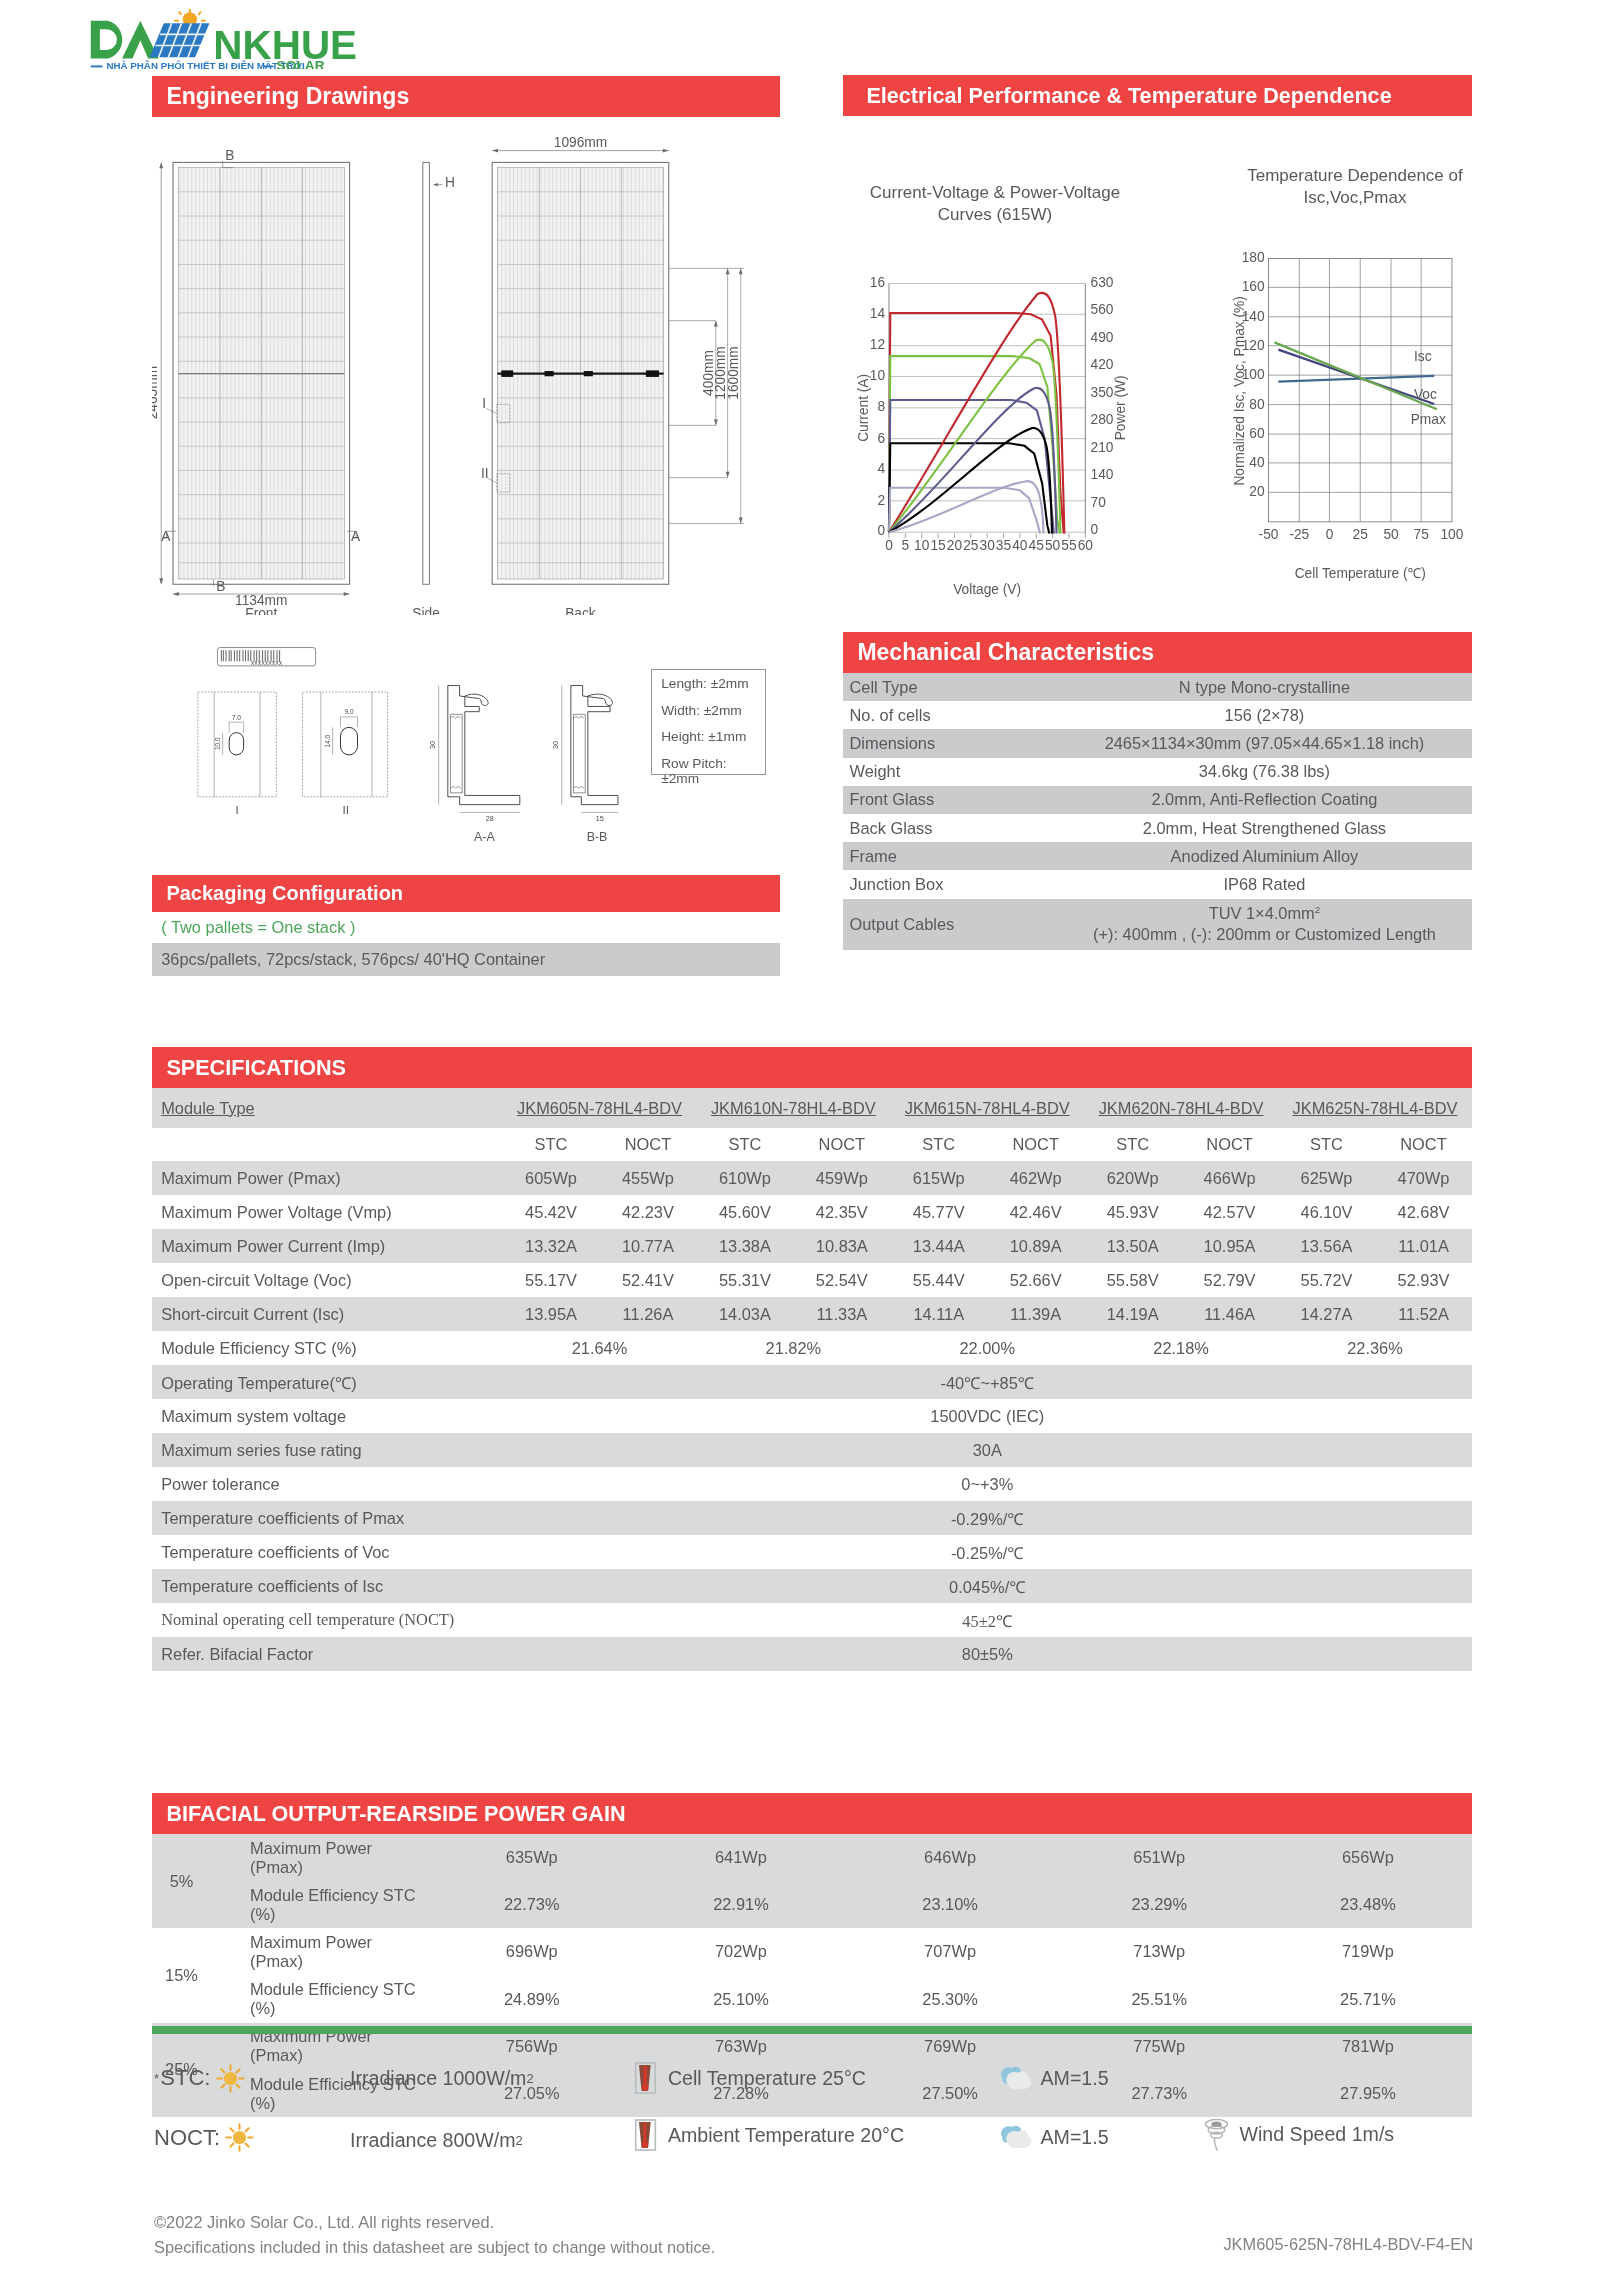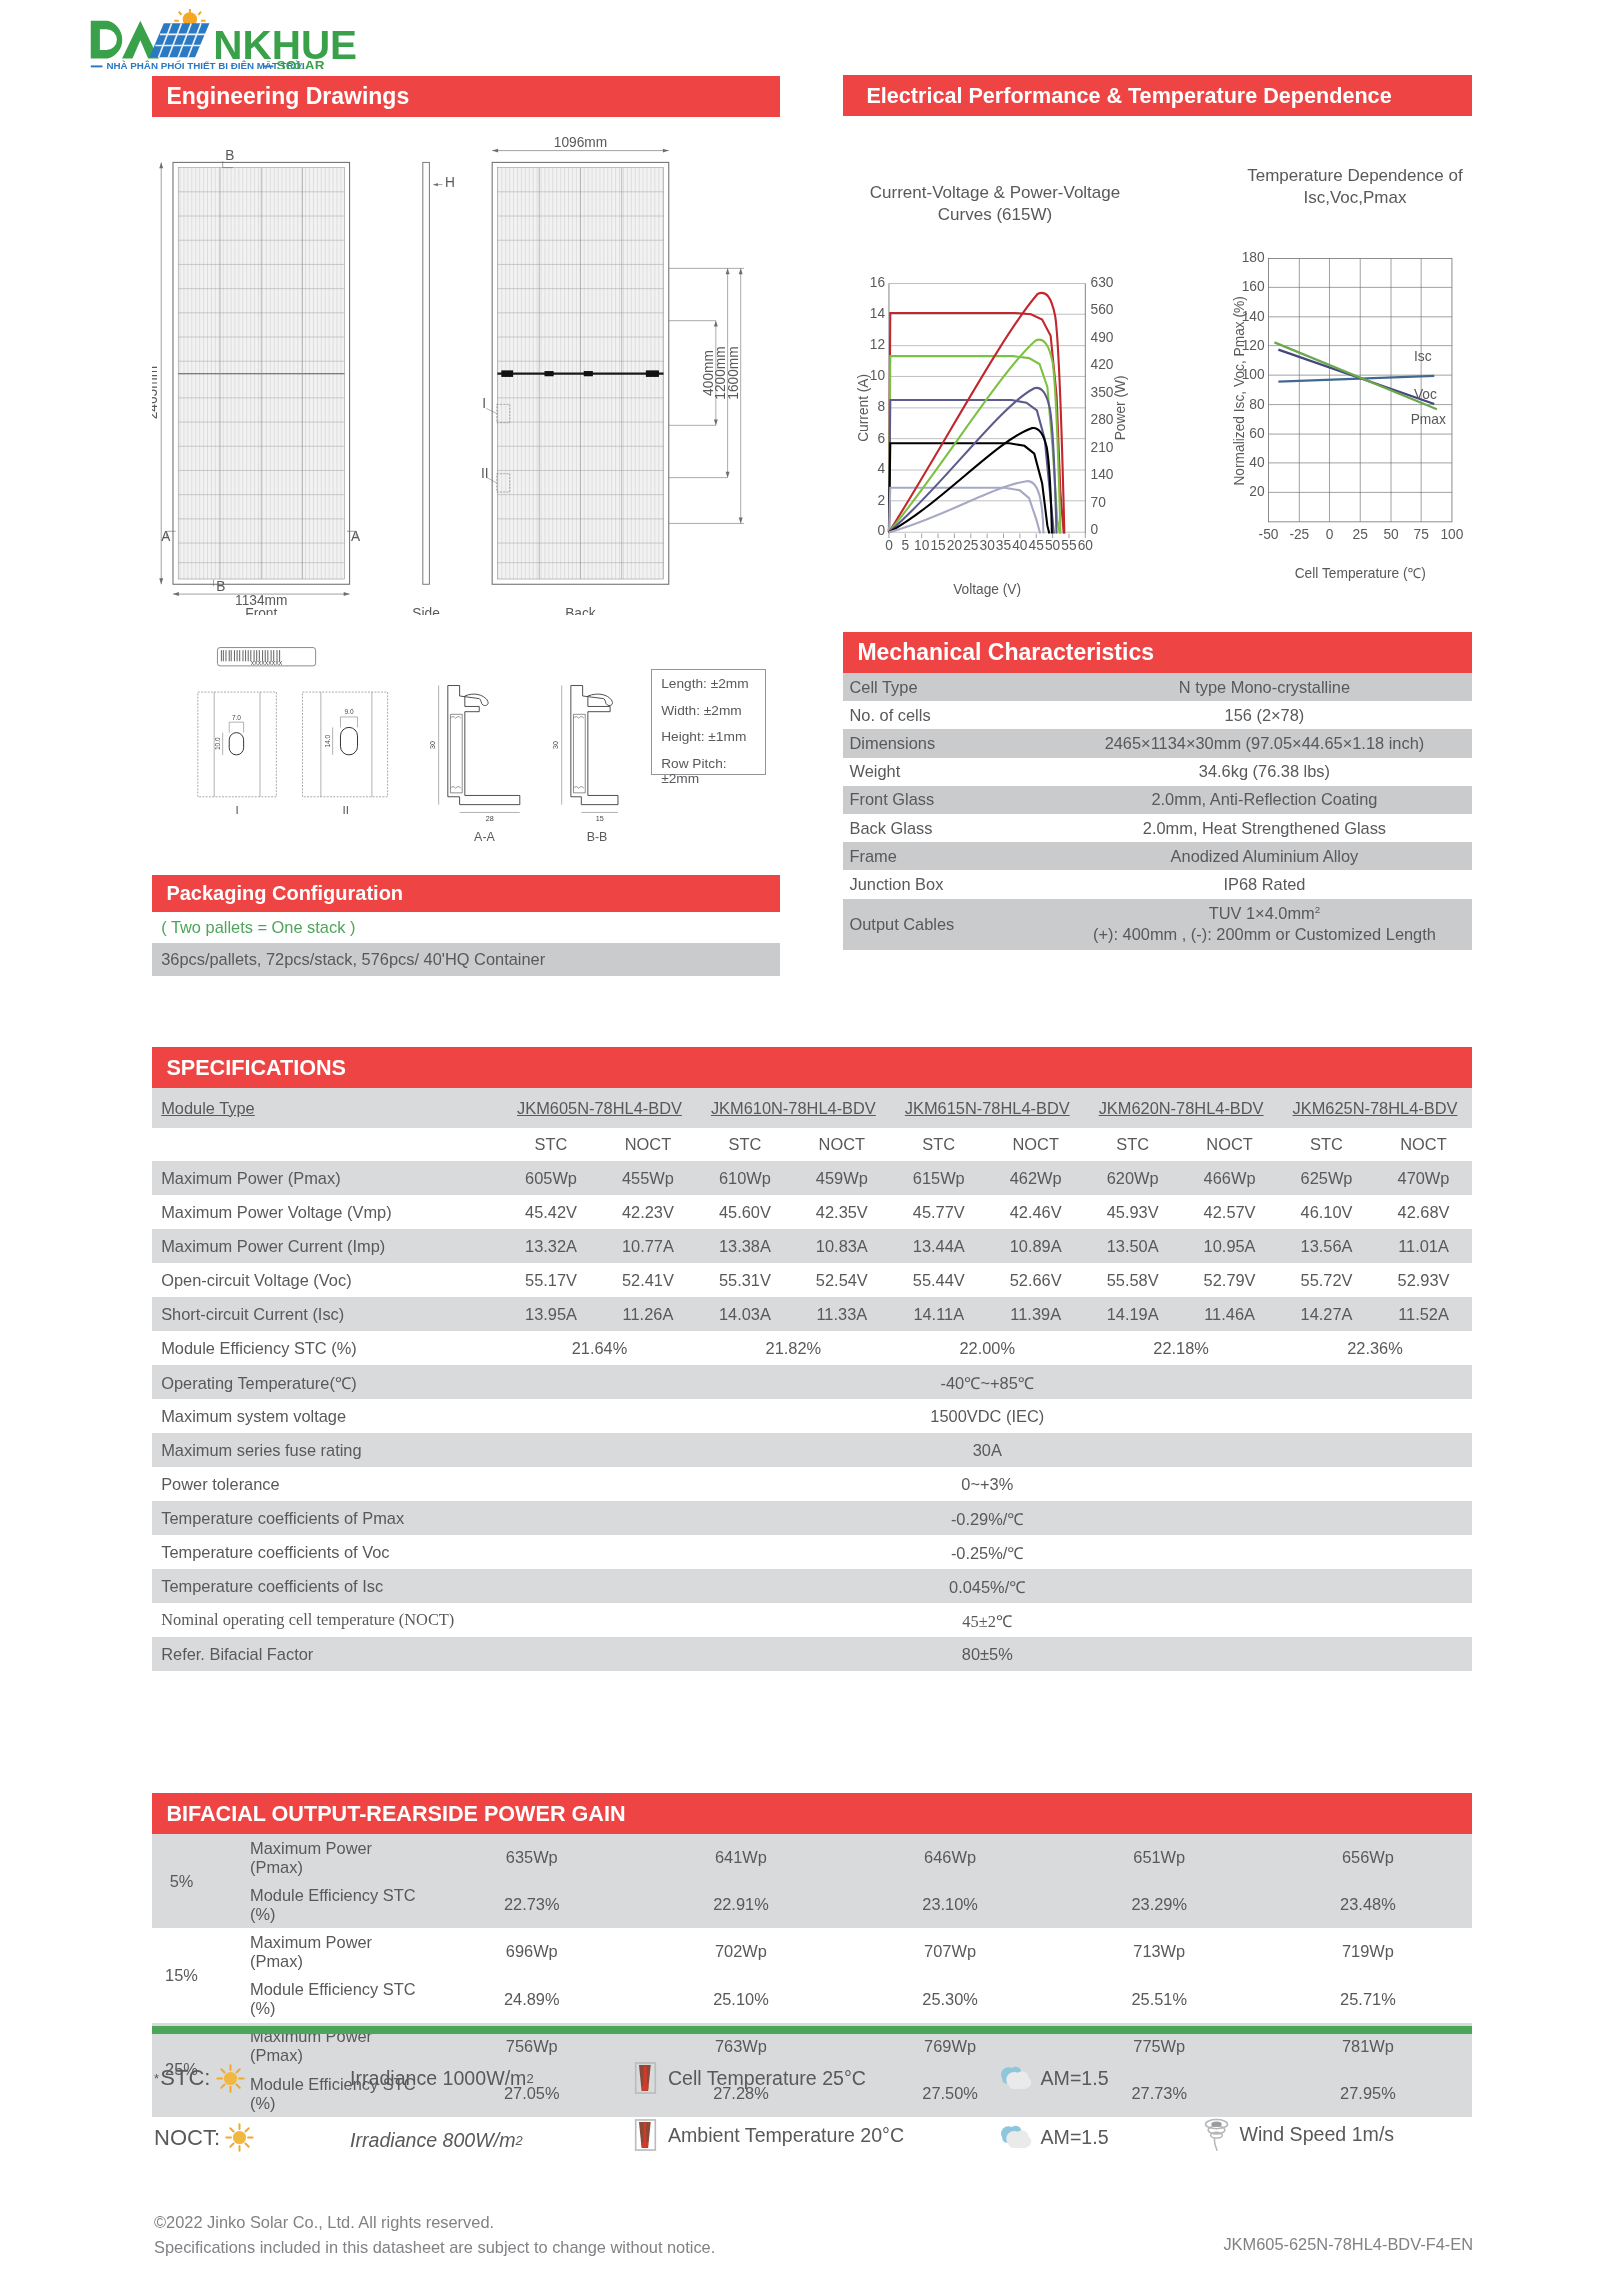--- a/index.html
+++ b/index.html
@@ -897,21 +897,21 @@
           <line x1="2" y1="22" x2="9" y2="22"></line>
             <line x1="35" y1="22" x2="42" y2="22"></line>
           <line x1="8" y1="8" x2="13" y2="13"></line>
             <line x1="31" y1="31" x2="36" y2="36"></line>
           <line x1="36" y1="8" x2="31" y2="13"></line>
             <line x1="13" y1="31" x2="8" y2="36"></line>
         </g>
         <circle cx="22" cy="22" r="10" fill="#f0b840"></circle>
       </svg>
     </div>
-    <div class="leg" style="width:281px; font-size:19.6px;font-style:italic;">
+    <div class="leg" style="width:281px; font-size:19.6px;">
       <span>Irradiance 800W/m</span>
         <sup>2</sup>
     </div>
     <div class="leg" style="width:366px; font-size:19.6px;">
       <svg width="29" height="34" viewBox="0 0 44 52" style="margin-right:7.9px;">
         <rect x="7" y="3" width="30" height="46" fill="none" stroke="#b8bcbf" stroke-width="2.5"></rect>
         <polygon points="12,6 30,6 26,46 16,46" fill="#8a4a3a"></polygon>
         <rect x="19" y="6" width="4" height="32" fill="#d43a2a"></rect>
         <circle cx="21" cy="41" r="5" fill="#d43a2a"></circle>
       </svg>

